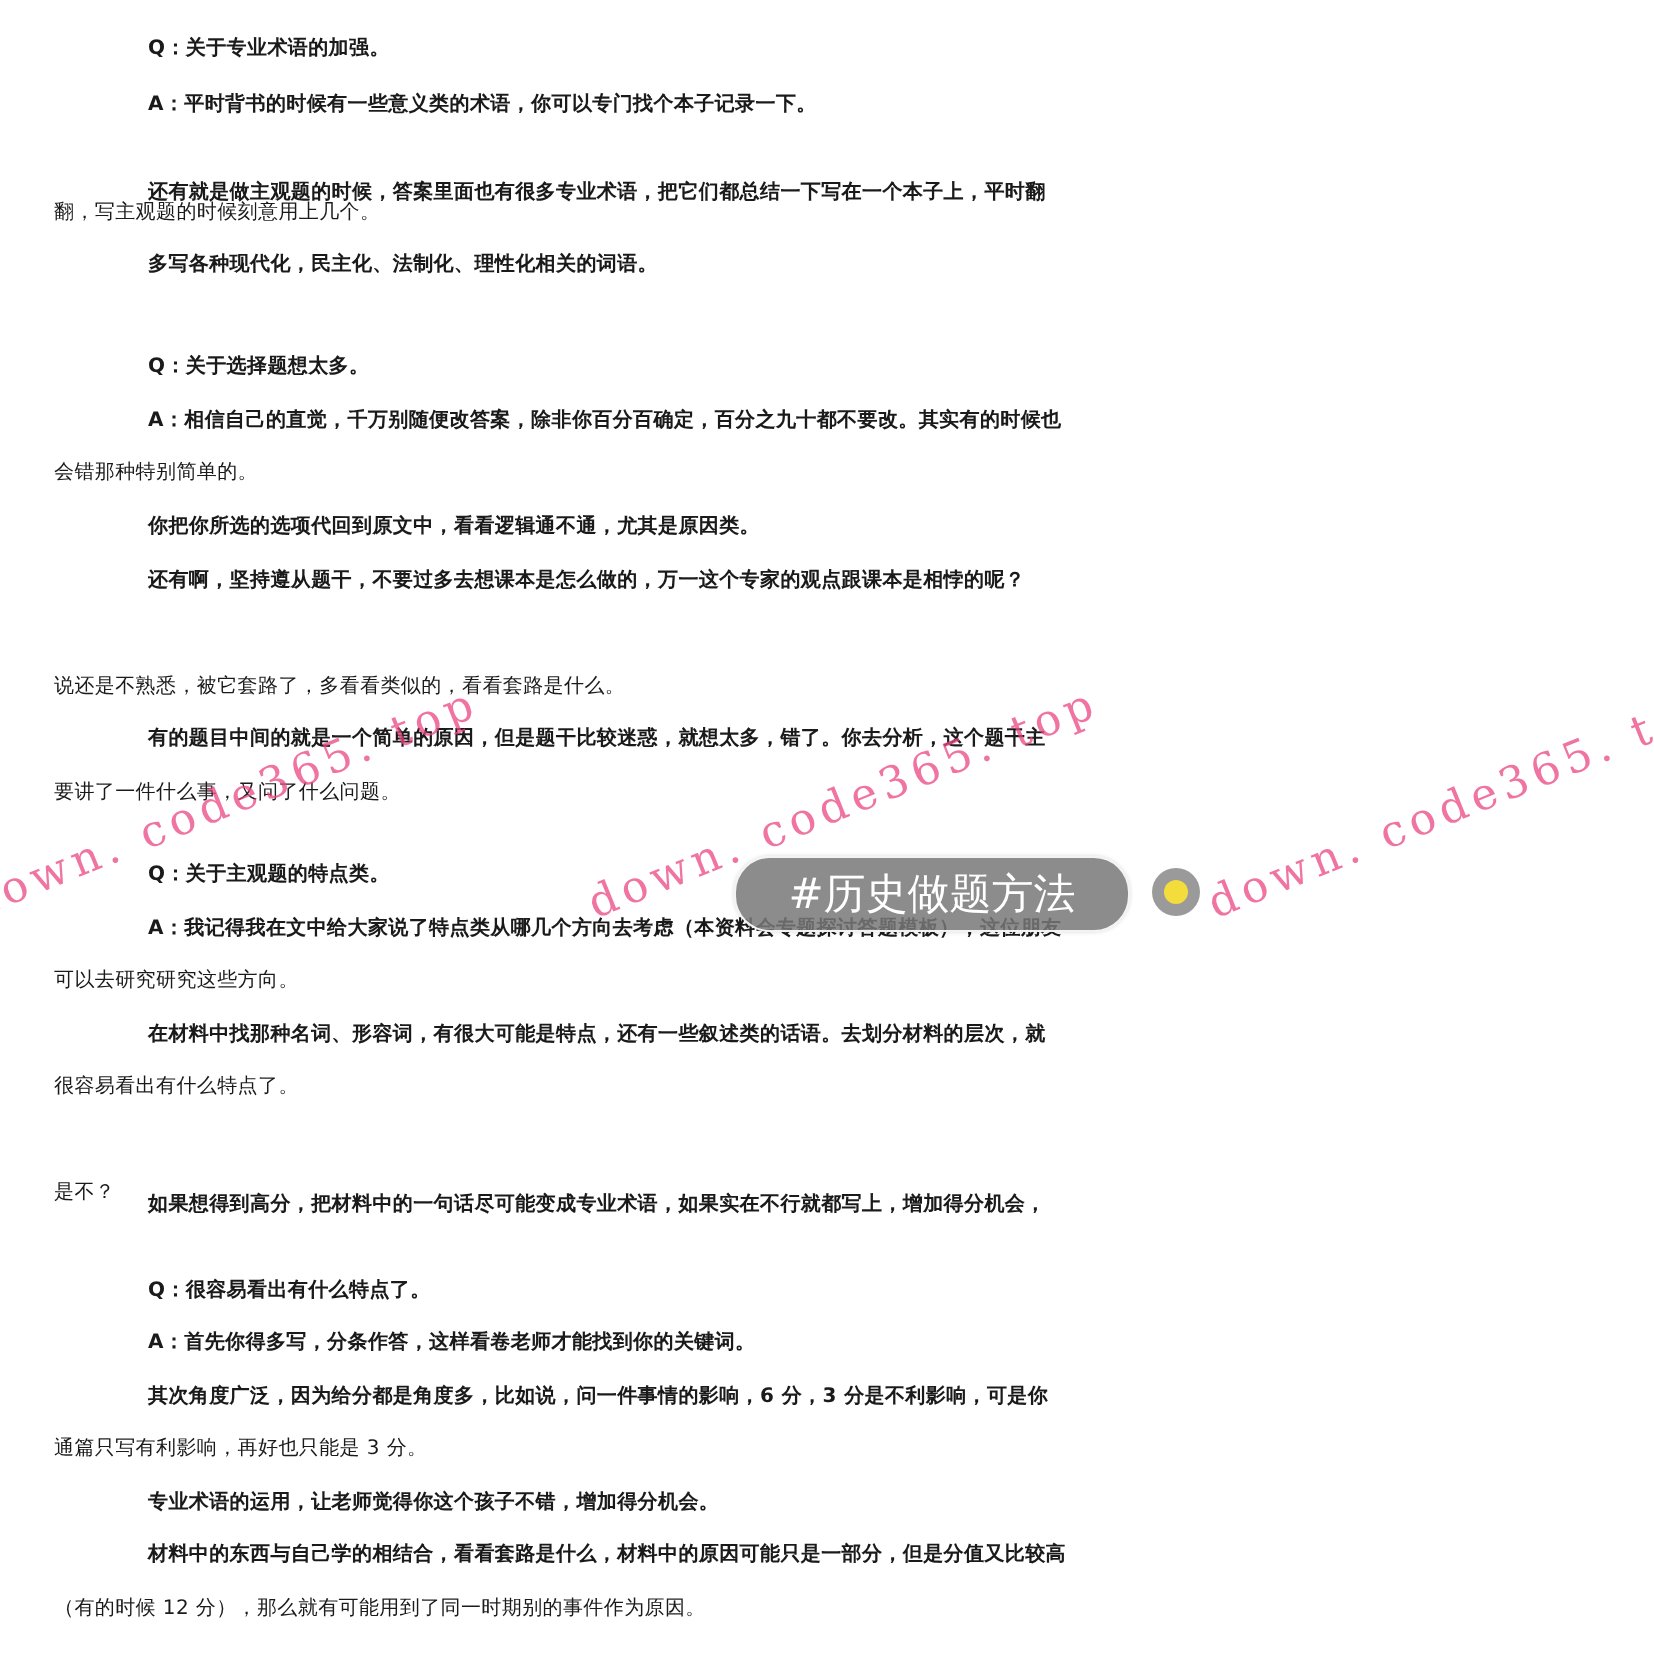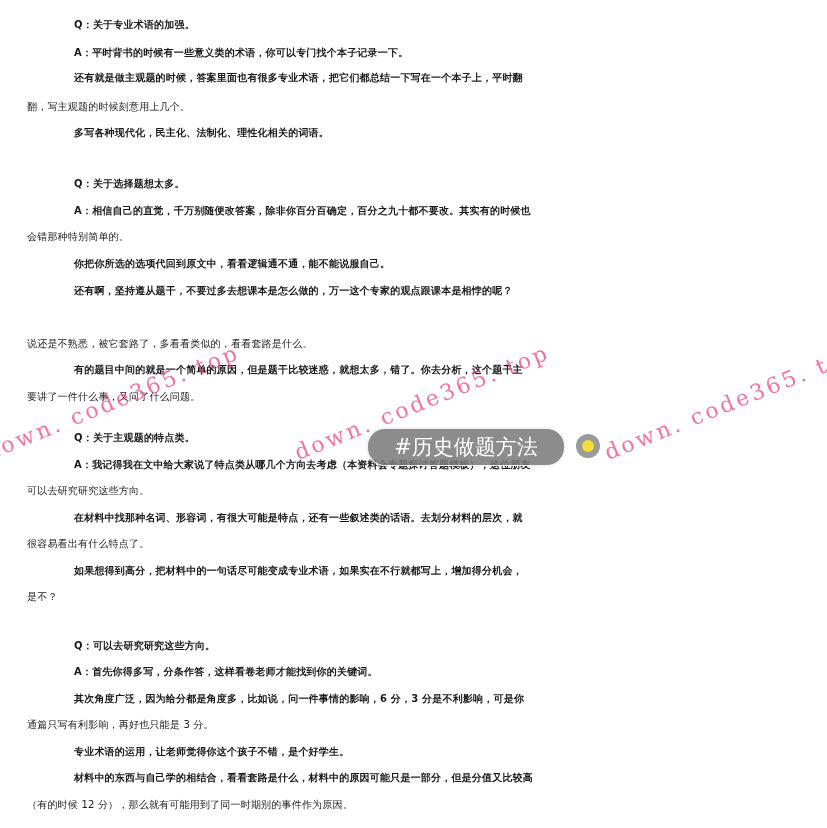--- a/index.html
+++ b/index.html
@@ -39,46 +39,46 @@
     border-radius: 50%; background: #f4dc3c;
   }
 </style>
 </head>
 <body>
 
 <div class="doc">
 
   <div class="line q" style="top:16px">Q：关于专业术语的加强。</div>
   <div class="line ind" style="top:44px">A：平时背书的时候有一些意义类的术语，你可以专门找个本子记录一下。</div>
-  <div class="line ind" style="top:69px">还有就是做主观题的时候，答案里面也有很多专业术语，把它们都总结一下写在一个本子上，平时翻</div>
+  <div class="line ind" style="top:88px">还有就是做主观题的时候，答案里面也有很多专业术语，把它们都总结一下写在一个本子上，平时翻</div>
   <div class="line cont" style="top:98px">翻，写主观题的时候刻意用上几个。</div>
   <div class="line ind" style="top:124px">多写各种现代化，民主化、法制化、理性化相关的词语。</div>
 
   <div class="line q" style="top:175px">Q：关于选择题想太多。</div>
   <div class="line ind" style="top:202px">A：相信自己的直觉，千万别随便改答案，除非你百分百确定，百分之九十都不要改。其实有的时候也</div>
   <div class="line cont" style="top:228px">会错那种特别简单的。</div>
-  <div class="line ind" style="top:255px">你把你所选的选项代回到原文中，看看逻辑通不通，能不能说服自己。</div>
+  <div class="line ind" style="top:255px">你把你所选的选项代回到原文中，看看逻辑通不通，尤其是原因类。</div>
   <div class="line ind" style="top:282px">还有啊，坚持遵从题干，不要过多去想课本是怎么做的，万一这个专家的观点跟课本是相悖的呢？</div>
   <div class="line cont" style="top:335px">说还是不熟悉，被它套路了，多看看类似的，看看套路是什么。</div>
   <div class="line ind" style="top:361px">有的题目中间的就是一个简单的原因，但是题干比较迷惑，就想太多，错了。你去分析，这个题干主</div>
   <div class="line cont" style="top:388px">要讲了一件什么事，又问了什么问题。</div>
 
   <div class="line q" style="top:429px">Q：关于主观题的特点类。</div>
   <div class="line ind" style="top:456px">A：我记得我在文中给大家说了特点类从哪几个方向去考虑（本资料会专题探讨答题模板），这位朋友</div>
   <div class="line cont" style="top:482px">可以去研究研究这些方向。</div>
   <div class="line ind" style="top:509px">在材料中找那种名词、形容词，有很大可能是特点，还有一些叙述类的话语。去划分材料的层次，就</div>
   <div class="line cont" style="top:535px">很容易看出有什么特点了。</div>
-  <div class="line ind" style="top:562px">如果想得到高分，把材料中的一句话尽可能变成专业术语，如果实在不行就都写上，增加得分机会，</div>
+  <div class="line ind" style="top:594px">如果想得到高分，把材料中的一句话尽可能变成专业术语，如果实在不行就都写上，增加得分机会，</div>
   <div class="line cont" style="top:588px">是不？</div>
 
-  <div class="line q" style="top:637px">Q：可以去研究研究这些方向。</div>
+  <div class="line q" style="top:637px">Q：很容易看出有什么特点了。</div>
   <div class="line ind" style="top:663px">A：首先你得多写，分条作答，这样看卷老师才能找到你的关键词。</div>
   <div class="line ind" style="top:690px">其次角度广泛，因为给分都是角度多，比如说，问一件事情的影响，6 分，3 分是不利影响，可是你</div>
   <div class="line cont" style="top:716px">通篇只写有利影响，再好也只能是 3 分。</div>
-  <div class="line ind" style="top:743px">专业术语的运用，让老师觉得你这个孩子不错，是个好学生。</div>
+  <div class="line ind" style="top:743px">专业术语的运用，让老师觉得你这个孩子不错，增加得分机会。</div>
   <div class="line ind" style="top:769px">材料中的东西与自己学的相结合，看看套路是什么，材料中的原因可能只是一部分，但是分值又比较高</div>
   <div class="line cont" style="top:796px">（有的时候 12 分），那么就有可能用到了同一时期别的事件作为原因。</div>
 
   <div class="wm" style="left:-10px; top:440px">down. code365. top</div>
   <div class="wm" style="left:300px; top:440px">down. code365. top</div>
   <div class="wm" style="left:610px; top:440px">down. code365. top</div>
 
   <div class="tag">#历史做题方法</div>
   <div class="dot"></div>
 </div>

